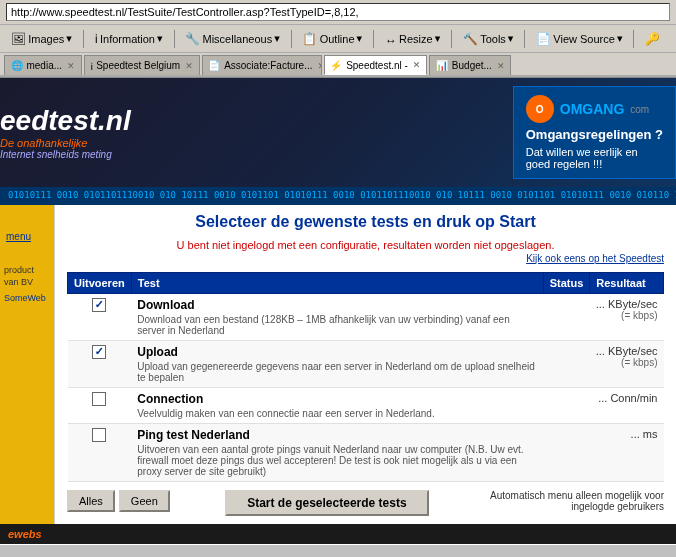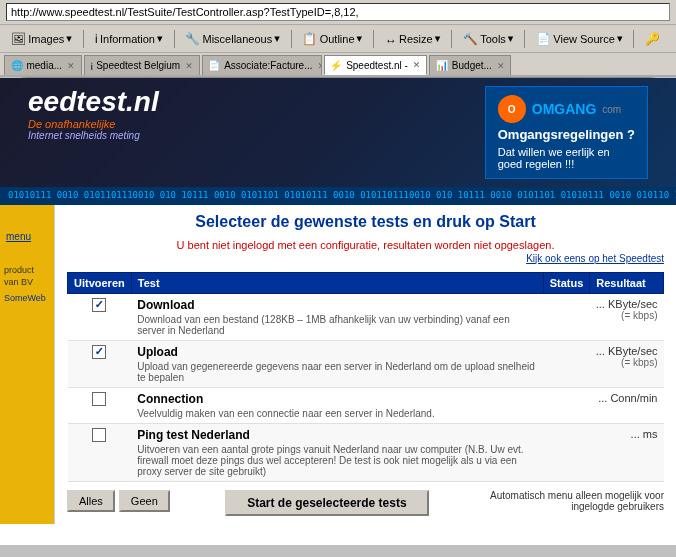--- a/index.html
+++ b/index.html
@@ -9,21 +9,20 @@
       background: #c0c0c0;
       width: 676px;
       height: 557px;
       overflow: hidden;
     }
 
     
     .browser-chrome {
       background: #d4d0c8;
       border-bottom: 1px solid #888;
-      border-radius: 27px;
     }
 
     .address-bar {
       background: #d4d0c8;
       padding: 3px 6px;
       display: flex;
       align-items: center;
       gap: 4px;
       border-bottom: 1px solid #aaa;
     }
@@ -119,22 +118,23 @@
     .page-content {
       height: calc(557px - 90px);
       overflow-y: auto;
       background: white;
       position: relative;
     }
 
     
     .site-header {
       background: linear-gradient(135deg, #1a1a2e 0%, #16213e 50%, #0f3460 100%);
-      padding: 8px 28px;
-      display: flex;
+      padding: 8px 0;
+      display: flex;
+      align-items: center;
       justify-content: space-between;
       min-height: 70px;
       gap: 8px;
     }
 
     .site-logo-area {
       color: white;
     }
 
     .site-logo-title {
@@ -617,14 +617,17 @@
           <button class="btn-small">Alles</button>
           <button class="btn-small">Geen</button>
         </div>
         <button class="btn-start">Start de geselecteerde tests</button>
         <div class="auto-test-notice">Automatisch menu alleen mogelijk voor ingelogde gebruikers</div>
       </div>
 
     </div>
   </div>
 
+  <div class="bottom-bar">
+    <span class="bottom-logo">ewebs</span>
+  </div>
 
 </div>
 
 </body></html>

